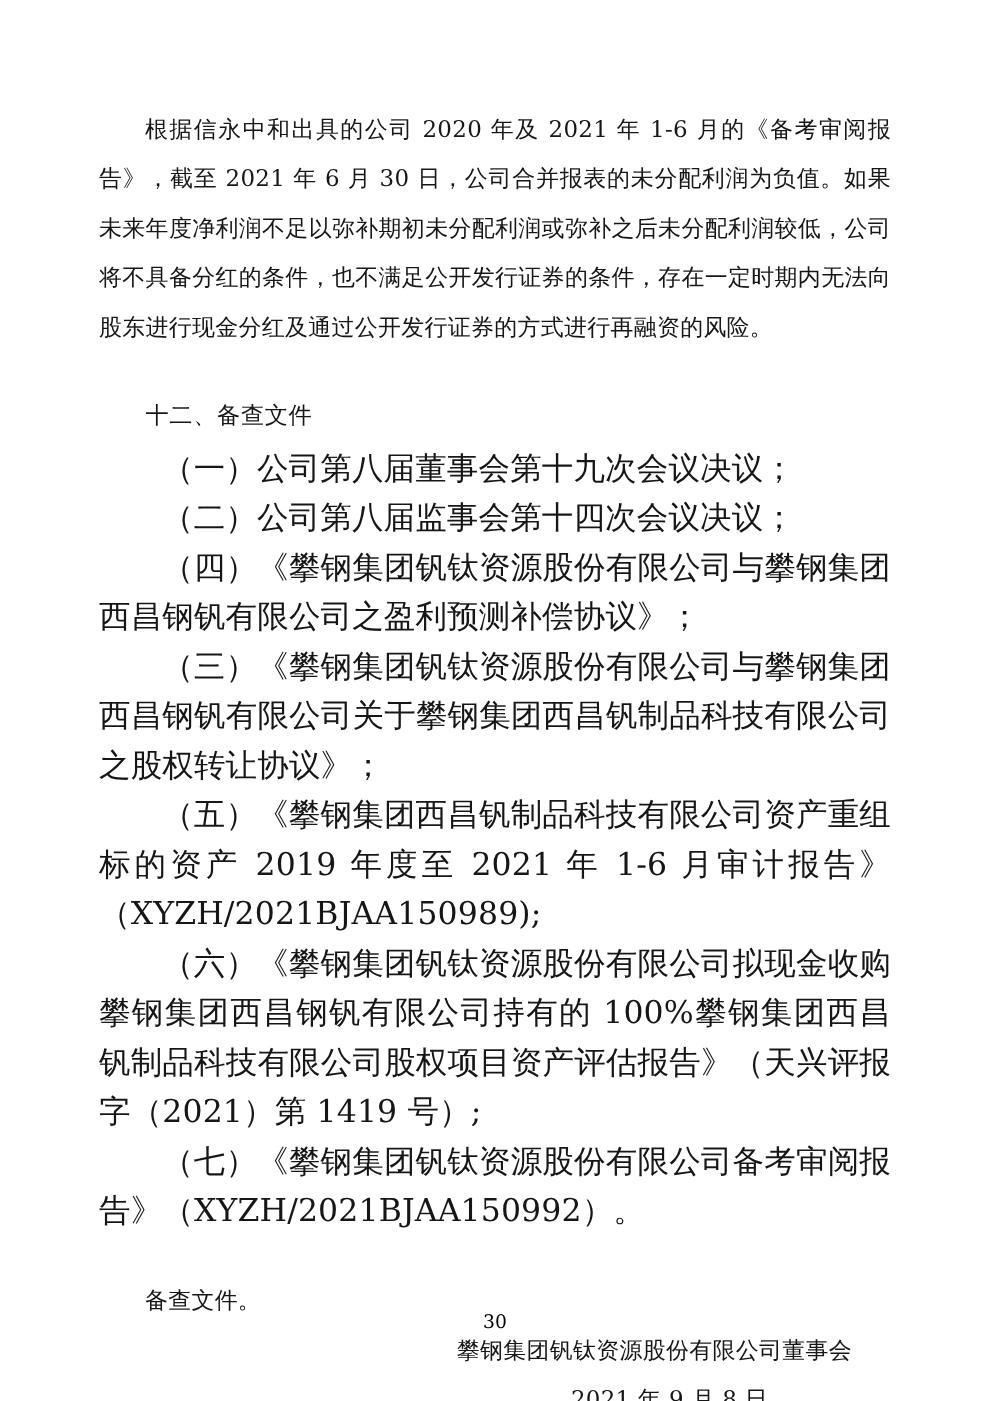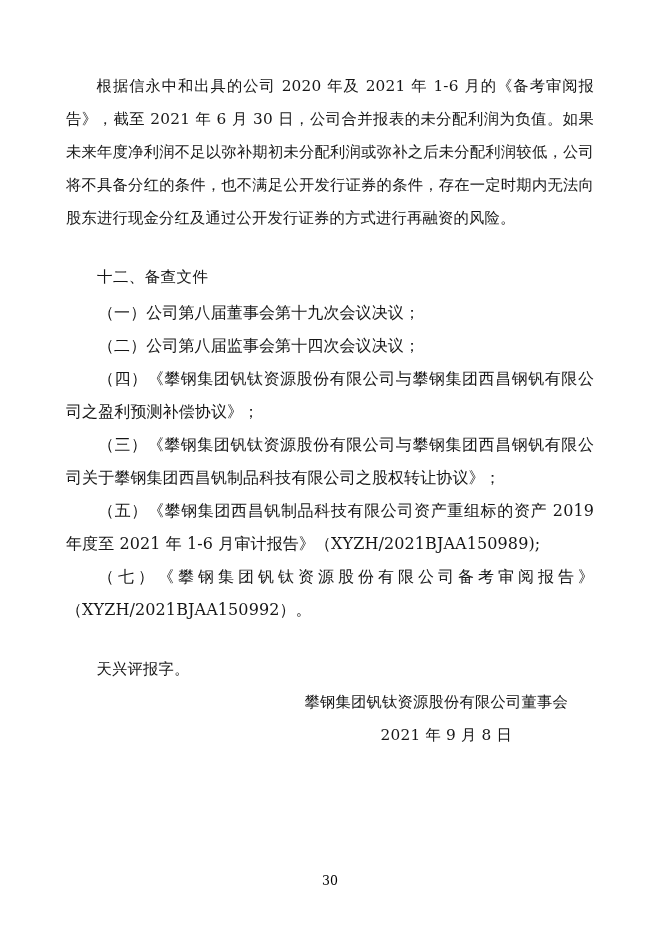--- a/index.html
+++ b/index.html
@@ -39,21 +39,21 @@
     margin: 26px 0 2px 0;
     text-indent: 2em;
     letter-spacing: 0.4px;
   }
   .list {
     margin: 0;
     padding: 0;
     list-style: none;
   }
   .list li {
-    font-size: 16px;
+    font-size: 21px;
     line-height: 33px;
     text-align: justify;
     text-justify: inter-ideograph;
     text-indent: 2em;
     letter-spacing: 0.1px;
   }
   .gap-top {
     margin-top: 27px;
   }
   .signature {
@@ -89,24 +89,25 @@
   <p class="para indent2">根据信永中和出具的公司 2020 年及 2021 年 1-6 月的《备考审阅报告》，截至 2021 年 6 月 30 日，公司合并报表的未分配利润为负值。如果未来年度净利润不足以弥补期初未分配利润或弥补之后未分配利润较低，公司将不具备分红的条件，也不满足公开发行证券的条件，存在一定时期内无法向股东进行现金分红及通过公开发行证券的方式进行再融资的风险。</p>
 
   <h2 class="section-title">十二、备查文件</h2>
 
   <ul class="list">
     <li>（一）公司第八届董事会第十九次会议决议；</li>
     <li>（二）公司第八届监事会第十四次会议决议；</li>
     <li>（四）《攀钢集团钒钛资源股份有限公司与攀钢集团西昌钢钒有限公司之盈利预测补偿协议》；</li>
     <li>（三）《攀钢集团钒钛资源股份有限公司与攀钢集团西昌钢钒有限公司关于攀钢集团西昌钒制品科技有限公司之股权转让协议》；</li>
     <li>（五）《攀钢集团西昌钒制品科技有限公司资产重组标的资产 2019 年度至 2021 年 1-6 月审计报告》（XYZH/2021BJAA150989);</li>
+    <li>（六）《攀钢集团钒钛资源股份有限公司拟现金收购攀钢集团西昌钢钒有限公司持有的 100%攀钢集团西昌钒制品科技有限公司股权项目资产评估报告》（天兴评报字（2021）第 1419 号）;</li>
     <li>（七）《攀钢集团钒钛资源股份有限公司备考审阅报告》（XYZH/2021BJAA150992）。</li>
   </ul>
 
-  <p class="para indent2 gap-top">天兴评报字。</p>
+  <p class="para indent2 gap-top">备查文件。</p>
 
   <div class="signature">
     <div>攀钢集团钒钛资源股份有限公司董事会</div>
     <div class="sig-date">2021 年 9 月 8 日</div>
   </div>
 
   <div class="page-number">30</div>
 
 </div>
 

